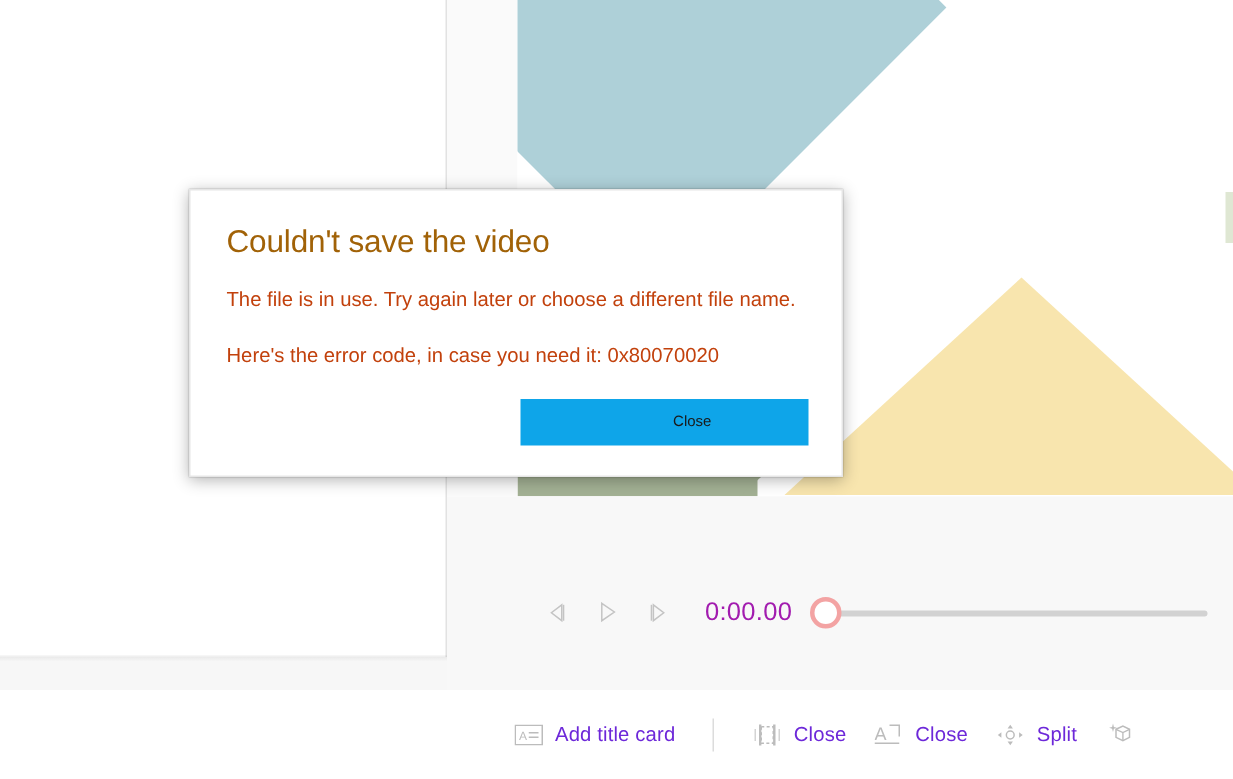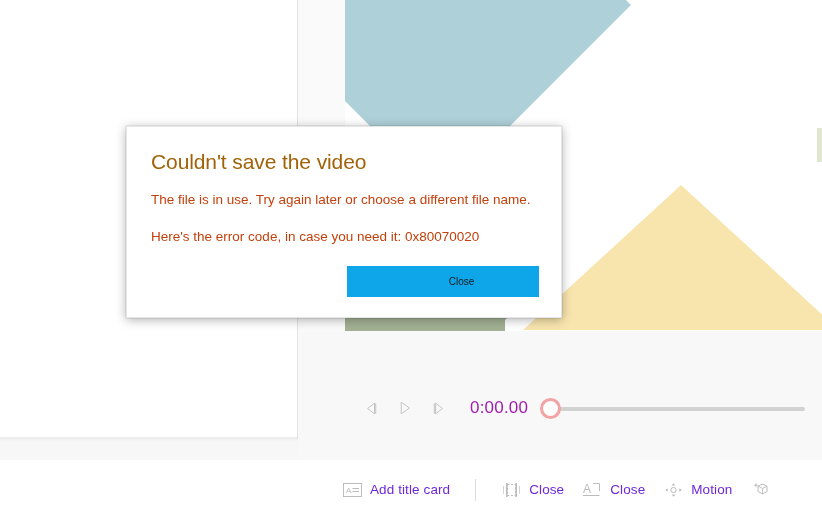--- a/index.html
+++ b/index.html
@@ -386,21 +386,21 @@
       <div class="tool-item">
         <span class="tool-icon">
           <svg width="19" height="16" viewBox="0 0 19 16">
             <circle cx="9.5" cy="8" r="2.6" fill="none" stroke="#bcbcbc" stroke-width="1"></circle>
             <path d="M9.5 1.2 L11.3 3.6 H7.7 Z" fill="#bcbcbc"></path>
             <path d="M9.5 14.8 L11.3 12.4 H7.7 Z" fill="#bcbcbc"></path>
             <path d="M1.2 8 L3.6 6.2 V9.8 Z" fill="#bcbcbc"></path>
             <path d="M17.8 8 L15.4 6.2 V9.8 Z" fill="#bcbcbc"></path>
           </svg>
         </span>
-        <span class="tool-label">Motion</span>
+        <span class="tool-label">Split</span>
       </div>
 
       <div class="tool-item">
         <span class="tool-icon">
           <svg width="19" height="17" viewBox="0 0 19 17">
             <path d="M7 5.2 L11.6 3 L16 5.2 L16 10.6 L11.6 12.8 L7 10.6 Z" fill="none" stroke="#bcbcbc" stroke-width="1"></path>
             <path d="M7 5.2 L11.6 7.4 L16 5.2 M11.6 7.4 V12.8" fill="none" stroke="#bcbcbc" stroke-width="0.9"></path>
             <path d="M4.4 3.6 L5 1.4 L5.6 3.6 L7.6 4.2 L5.6 4.8 L5 7 L4.4 4.8 L2.4 4.2 Z" fill="#bcbcbc"></path>
           </svg>
         </span>

